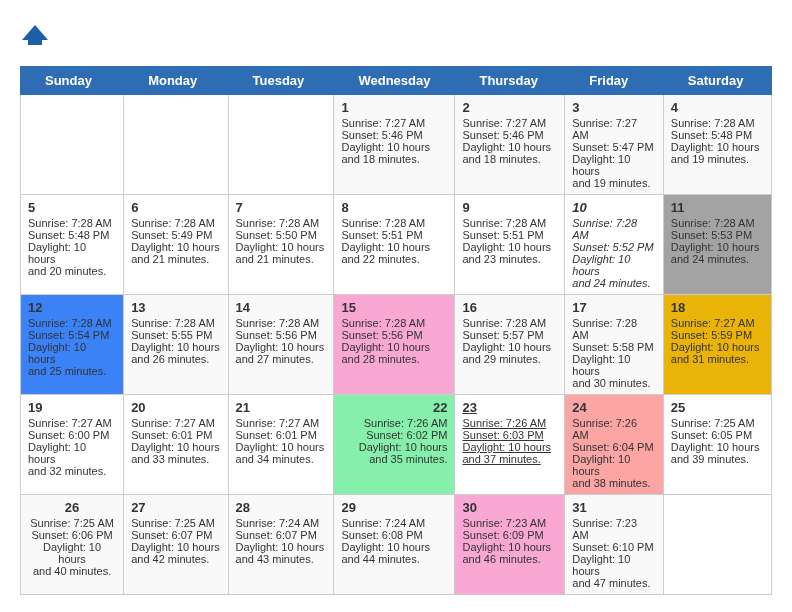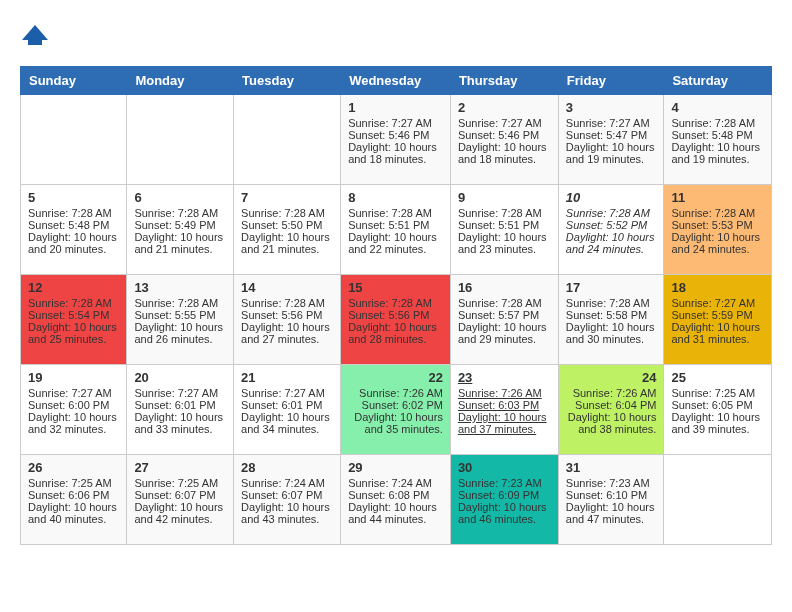--- a/index.html
+++ b/index.html
@@ -54,21 +54,21 @@
     }
     .calendar {
       width: 100%;
       border-collapse: collapse;
       border: 1px solid #ccc;
     }
     .calendar th {
       background-color: #2e6db4;
       color: #fff;
       text-align: left;
-      padding: 6px 8px;
+      padding: 6px 24px;
       font-size: 13px;
       border: 1px solid #2e6db4;
     }
     .calendar td {
       border: 1px solid #ccc;
       vertical-align: top;
       padding: 5px 7px;
       width: 113px;
       height: 90px;
       font-size: 11px;
@@ -191,51 +191,51 @@
           <div>Daylight: 10 hours</div>
           <div>and 23 minutes.</div>
         </td>
         <td style="background: rgb(255, 255, 255); font-style: italic;">
           <span class="day-num">10</span>
           <div>Sunrise: 7:28 AM</div>
           <div>Sunset: 5:52 PM</div>
           <div>Daylight: 10 hours</div>
           <div>and 24 minutes.</div>
         </td>
-        <td style="background: #fdba74;">
+        <td style="background: #a3a3a3;">
           <span class="day-num">11</span>
           <div>Sunrise: 7:28 AM</div>
           <div>Sunset: 5:53 PM</div>
           <div>Daylight: 10 hours</div>
           <div>and 24 minutes.</div>
         </td>
       </tr>
       <tr>
-        <td style="background: #ef4444;">
+        <td style="background: #3b82f6;">
           <span class="day-num">12</span>
           <div>Sunrise: 7:28 AM</div>
           <div>Sunset: 5:54 PM</div>
           <div>Daylight: 10 hours</div>
           <div>and 25 minutes.</div>
         </td>
         <td style="background: rgb(249, 249, 249);">
           <span class="day-num">13</span>
           <div>Sunrise: 7:28 AM</div>
           <div>Sunset: 5:55 PM</div>
           <div>Daylight: 10 hours</div>
           <div>and 26 minutes.</div>
         </td>
         <td style="background: rgb(249, 249, 249);">
           <span class="day-num">14</span>
           <div>Sunrise: 7:28 AM</div>
           <div>Sunset: 5:56 PM</div>
           <div>Daylight: 10 hours</div>
           <div>and 27 minutes.</div>
         </td>
-        <td style="background: #ef4444;">
+        <td style="background: #f9a8d4;">
           <span class="day-num">15</span>
           <div>Sunrise: 7:28 AM</div>
           <div>Sunset: 5:56 PM</div>
           <div>Daylight: 10 hours</div>
           <div>and 28 minutes.</div>
         </td>
         <td style="background: rgb(249, 249, 249);">
           <span class="day-num">16</span>
           <div>Sunrise: 7:28 AM</div>
           <div>Sunset: 5:57 PM</div>
@@ -286,37 +286,37 @@
           <div>Daylight: 10 hours</div>
           <div>and 35 minutes.</div>
         </td>
         <td style="background: rgb(255, 255, 255); text-decoration: underline;">
           <span class="day-num">23</span>
           <div>Sunrise: 7:26 AM</div>
           <div>Sunset: 6:03 PM</div>
           <div>Daylight: 10 hours</div>
           <div>and 37 minutes.</div>
         </td>
-        <td style="background: #bef264; text-align: right;">
+        <td style="background: #fca5a5;">
           <span class="day-num">24</span>
           <div>Sunrise: 7:26 AM</div>
           <div>Sunset: 6:04 PM</div>
           <div>Daylight: 10 hours</div>
           <div>and 38 minutes.</div>
         </td>
         <td style="background: rgb(255, 255, 255);">
           <span class="day-num">25</span>
           <div>Sunrise: 7:25 AM</div>
           <div>Sunset: 6:05 PM</div>
           <div>Daylight: 10 hours</div>
           <div>and 39 minutes.</div>
         </td>
       </tr>
       <tr>
-        <td style="background: rgb(249, 249, 249);">
+        <td style="background: rgb(249, 249, 249); text-align: center;">
           <span class="day-num">26</span>
           <div>Sunrise: 7:25 AM</div>
           <div>Sunset: 6:06 PM</div>
           <div>Daylight: 10 hours</div>
           <div>and 40 minutes.</div>
         </td>
         <td style="background: rgb(249, 249, 249);">
           <span class="day-num">27</span>
           <div>Sunrise: 7:25 AM</div>
           <div>Sunset: 6:07 PM</div>
@@ -330,21 +330,21 @@
           <div>Daylight: 10 hours</div>
           <div>and 43 minutes.</div>
         </td>
         <td style="background: rgb(249, 249, 249);">
           <span class="day-num">29</span>
           <div>Sunrise: 7:24 AM</div>
           <div>Sunset: 6:08 PM</div>
           <div>Daylight: 10 hours</div>
           <div>and 44 minutes.</div>
         </td>
-        <td style="background: #14b8a6;">
+        <td style="background: #f9a8d4;">
           <span class="day-num">30</span>
           <div>Sunrise: 7:23 AM</div>
           <div>Sunset: 6:09 PM</div>
           <div>Daylight: 10 hours</div>
           <div>and 46 minutes.</div>
         </td>
         <td style="background: rgb(249, 249, 249);">
           <span class="day-num">31</span>
           <div>Sunrise: 7:23 AM</div>
           <div>Sunset: 6:10 PM</div>

